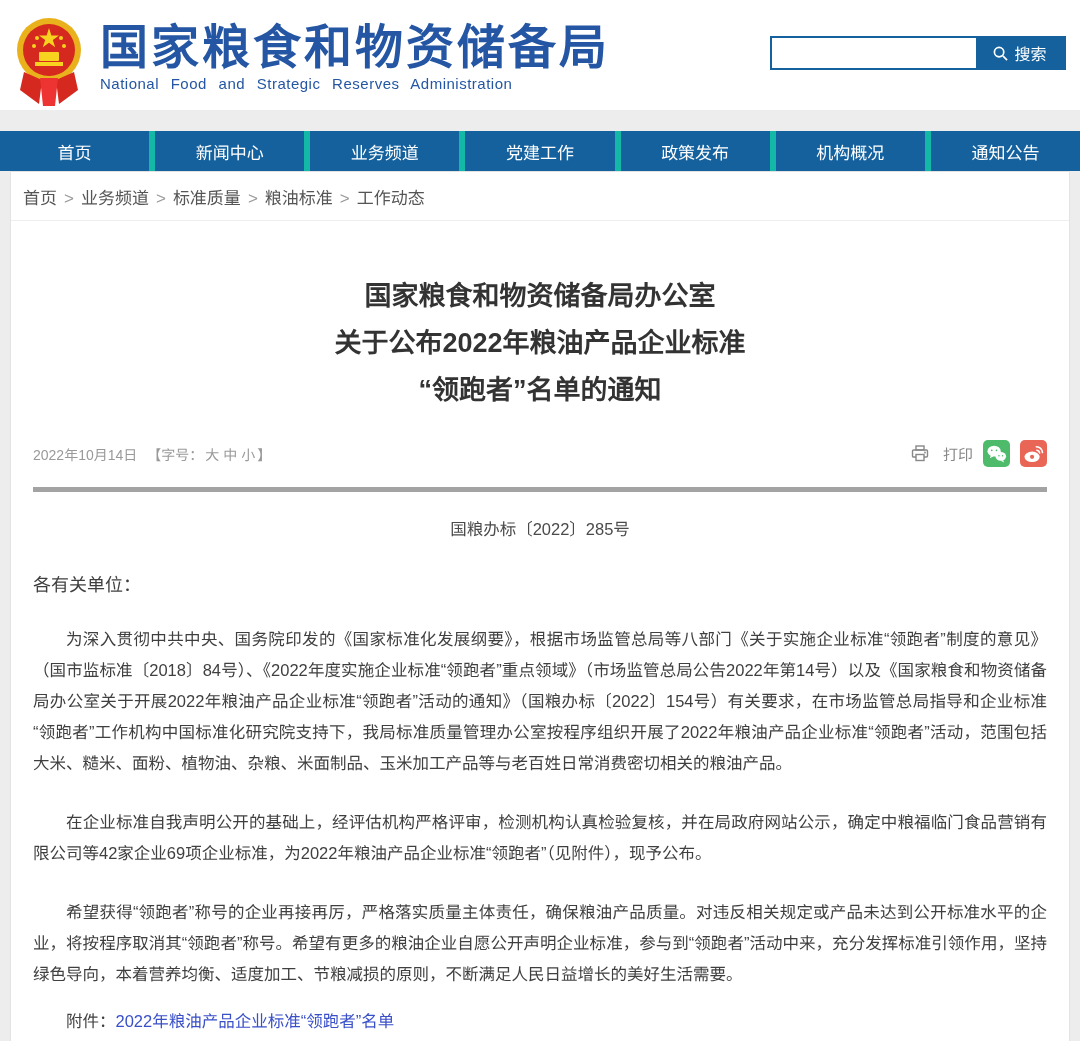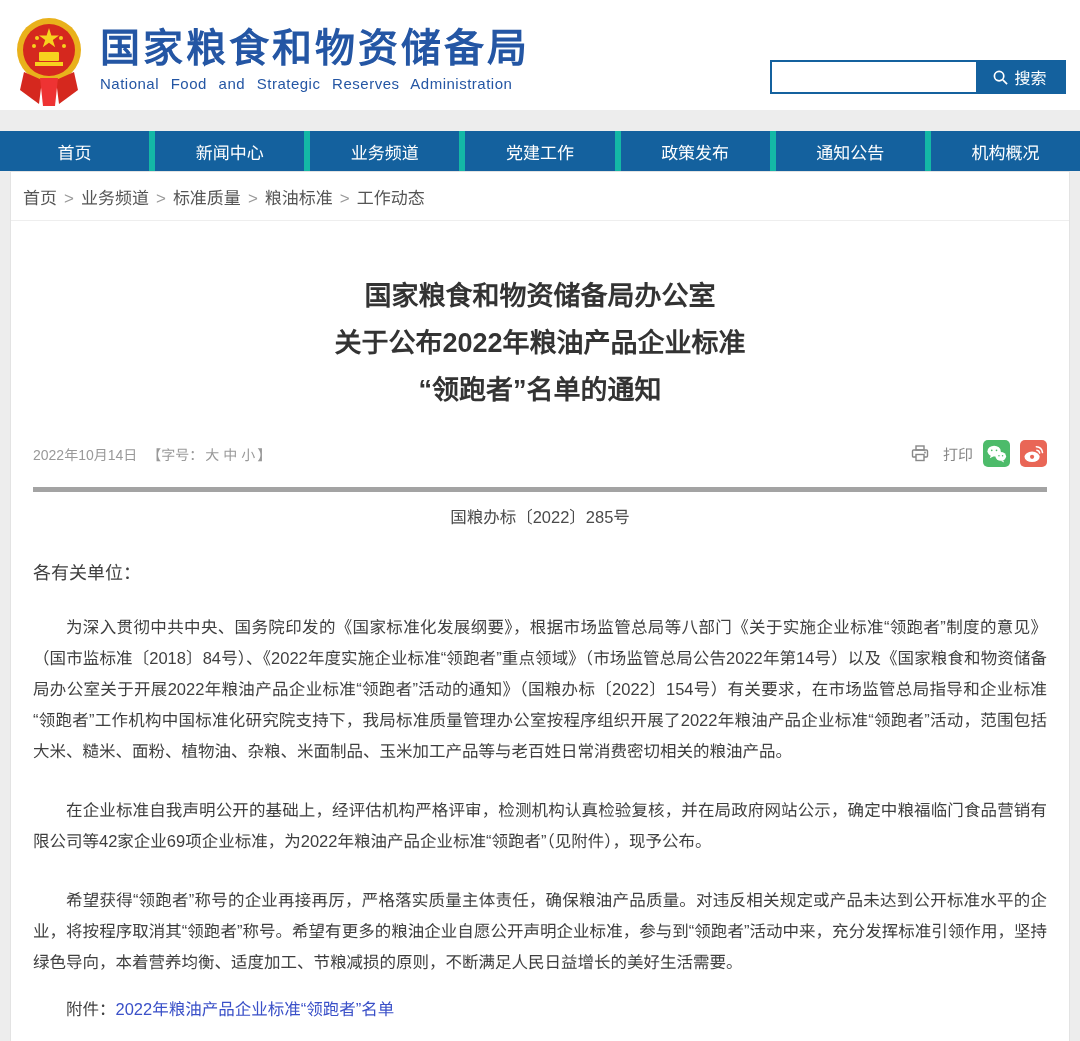--- a/index.html
+++ b/index.html
@@ -8,27 +8,27 @@
     background:#ededed;
     font-family:"Liberation Sans","DejaVu Sans",sans-serif;
     color:#404040;
   }
   
   .header { background:#fff; height:110px; position:relative; padding:14px 14px 0 12px; }
   .logo-block { display:flex; align-items:flex-start; }
   .emblem { width:74px; height:92px; margin-top:2px; }
   .title-block { margin-left:14px; margin-top:12px; }
   .site-title {
-    color:#2456a4; font-size:40px; font-weight:700; letter-spacing:3px; line-height:44px;
+    color:#2456a4; font-size:48px; font-weight:700; letter-spacing:3px; line-height:44px;
   }
   .site-subtitle {
     color:#2456a4; font-size:15px; letter-spacing:0.5px; word-spacing:7px; margin-top:5px;
   }
   .search-box {
-    position:absolute; top:60px; right:14px;
+    position:absolute; top:36px; right:14px;
     width:296px; height:34px; display:flex;
     border:2px solid #14619e; background:#14619e;
   }
   .search-input {
     flex:1; border:none; outline:none; height:100%; padding:0 8px; font-size:14px; background:#fff;
   }
   .search-btn {
     width:88px; height:100%; background:#14619e; color:#fff; border:none;
     font-size:16px; cursor:pointer; display:flex; align-items:center; justify-content:center; gap:6px;
   }
@@ -65,21 +65,21 @@
   .print-btn {
     display:flex; align-items:center; gap:14px; background:none; border:none;
     color:#888; font-size:15px; cursor:pointer;
   }
   .share-icon {
     width:27px; height:27px; border-radius:5px; border:none; cursor:pointer;
     display:flex; align-items:center; justify-content:center; padding:0;
   }
   .share-wechat { background:#4dbb6a; }
   .share-weibo  { background:#e96656; }
-  .doc-number { text-align:center; margin-top:12px; font-size:16.5px; color:#4a4a4a; }
+  .doc-number { text-align:center; margin-top:24px; font-size:16.5px; color:#4a4a4a; }
   .salutation { margin-top:30px; font-size:18px; color:#3f3f3f; }
   .body-par {
     margin-top:28px; font-size:16.5px; color:#3f3f3f; line-height:31px;
     text-indent:2em; text-align:justify;
   }
   .attachment { margin-top:16px; font-size:16.5px; color:#3f3f3f; text-indent:2em; line-height:31px; }
   .attachment a { color:#3a50c8; text-decoration:none; cursor:pointer; }
   .sign-block { margin-top:22px; text-align:right; padding-right:58px; }
   .sign-inner { display:inline-block; text-align:center; font-size:16.5px; color:#3f3f3f; line-height:40px; }
 </style>
@@ -119,22 +119,22 @@
   </div>
 </div>
 <div class="header-gap"></div>
 
 <nav class="nav">
   <a class="nav-item">首页</a>
   <a class="nav-item">新闻中心</a>
   <a class="nav-item">业务频道</a>
   <a class="nav-item">党建工作</a>
   <a class="nav-item">政策发布</a>
+  <a class="nav-item">机构概况</a>
   <a class="nav-item">通知公告</a>
-  <a class="nav-item">机构概况</a>
 </nav>
 
 <div class="main-wrap">
   <div class="main-inner">
 
     <div class="breadcrumb">
       <a>首页</a><span class="crumb-sep">&gt;</span><a>业务频道</a><span class="crumb-sep">&gt;</span><a>标准质量</a><span class="crumb-sep">&gt;</span><a>粮油标准</a><span class="crumb-sep">&gt;</span><a>工作动态</a>
     </div>
 
     <div class="content">

